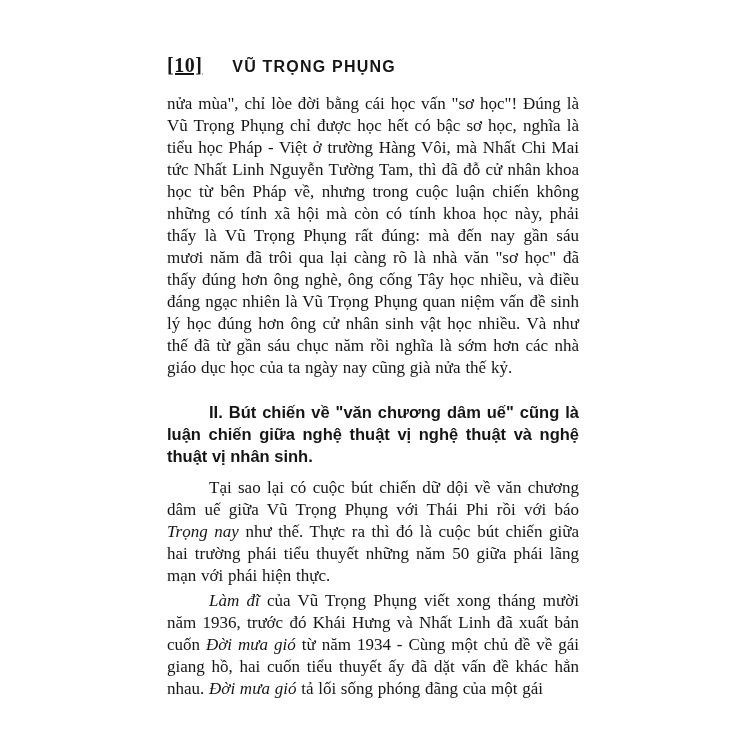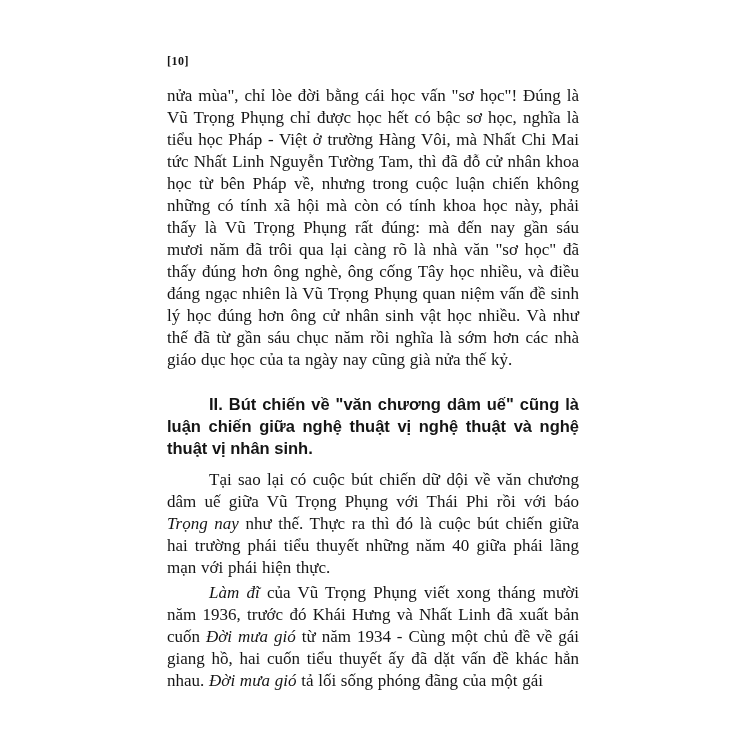--- a/index.html
+++ b/index.html
@@ -23,22 +23,23 @@
   }
   .page-header {
     display: flex;
     align-items: baseline;
     gap: 30px;
     margin: 0 0 16px 0;
   }
   .page-number {
     font-family: "Liberation Serif", serif;
     font-weight: 700;
-    font-size: 12px;
+    font-size: 20px;
     letter-spacing: 0.5px;
+    text-decoration: underline;
   }
   .running-title {
     font-family: "Liberation Sans", sans-serif;
     font-weight: 700;
     font-size: 16px;
     letter-spacing: 1.2px;
   }
   .page-body p.body {
     font-family: "Liberation Serif", serif;
     font-size: 17px;
@@ -65,21 +66,22 @@
     font-style: italic;
   }
 </style>
 </head>
 <body>
 
 <div class="page">
   <div class="content">
     <div class="page-header">
       <span class="page-number">[10]</span>
+      <span class="running-title">VŨ TRỌNG PHỤNG</span>
     </div>
     <div class="page-body">
         <p class="body"><span>nửa mùa", chỉ lòe đời bằng cái học vấn "sơ học"! Đúng là Vũ Trọng Phụng chỉ được học hết có bậc sơ học, nghĩa là tiểu học Pháp - Việt ở trường Hàng Vôi, mà Nhất Chi Mai tức Nhất Linh Nguyễn Tường Tam, thì đã đỗ cử nhân khoa học từ bên Pháp về, nhưng trong cuộc luận chiến không những có tính xã hội mà còn có tính khoa học này, phải thấy là Vũ Trọng Phụng rất đúng: mà đến nay gần sáu mươi năm đã trôi qua lại càng rõ là nhà văn "sơ học" đã thấy đúng hơn ông nghè, ông cống Tây học nhiều, và điều đáng ngạc nhiên là Vũ Trọng Phụng quan niệm vấn đề sinh lý học đúng hơn ông cử nhân sinh vật học nhiều. Và như thế đã từ gần sáu chục năm rồi nghĩa là sớm hơn các nhà giáo dục học của ta ngày nay cũng già nửa thế kỷ.</span></p>
         <h2 class="heading indent"><span>II. Bút chiến về "văn chương dâm uế" cũng là luận chiến giữa nghệ thuật vị nghệ thuật và nghệ thuật vị nhân sinh.</span></h2>
-        <p class="body indent"><span>Tại sao lại có cuộc bút chiến dữ dội về văn chương dâm uế giữa Vũ Trọng Phụng với Thái Phi rồi với báo </span><span class="it">Trọng nay</span><span> như thế. Thực ra thì đó là cuộc bút chiến giữa hai trường phái tiểu thuyết những năm 40 giữa phái lãng mạn với phái hiện thực.</span></p>
+        <p class="body indent"><span>Tại sao lại có cuộc bút chiến dữ dội về văn chương dâm uế giữa Vũ Trọng Phụng với Thái Phi rồi với báo </span><span class="it">Trọng nay</span><span> như thế. Thực ra thì đó là cuộc bút chiến giữa hai trường phái tiểu thuyết những năm 50 giữa phái lãng mạn với phái hiện thực.</span></p>
         <p class="body indent"><span class="it">Làm đĩ</span><span> của Vũ Trọng Phụng viết xong tháng mười năm 1936, trước đó Khái Hưng và Nhất Linh đã xuất bản cuốn </span><span class="it">Đời mưa gió</span><span> từ năm 1934 - Cùng một chủ đề về gái giang hồ, hai cuốn tiểu thuyết ấy đã dặt vấn đề khác hẳn nhau. </span><span class="it">Đời mưa gió</span><span> tả lối sống phóng đãng của một gái</span></p>
       </div>
   </div>
 </div>
 
 </body></html>

